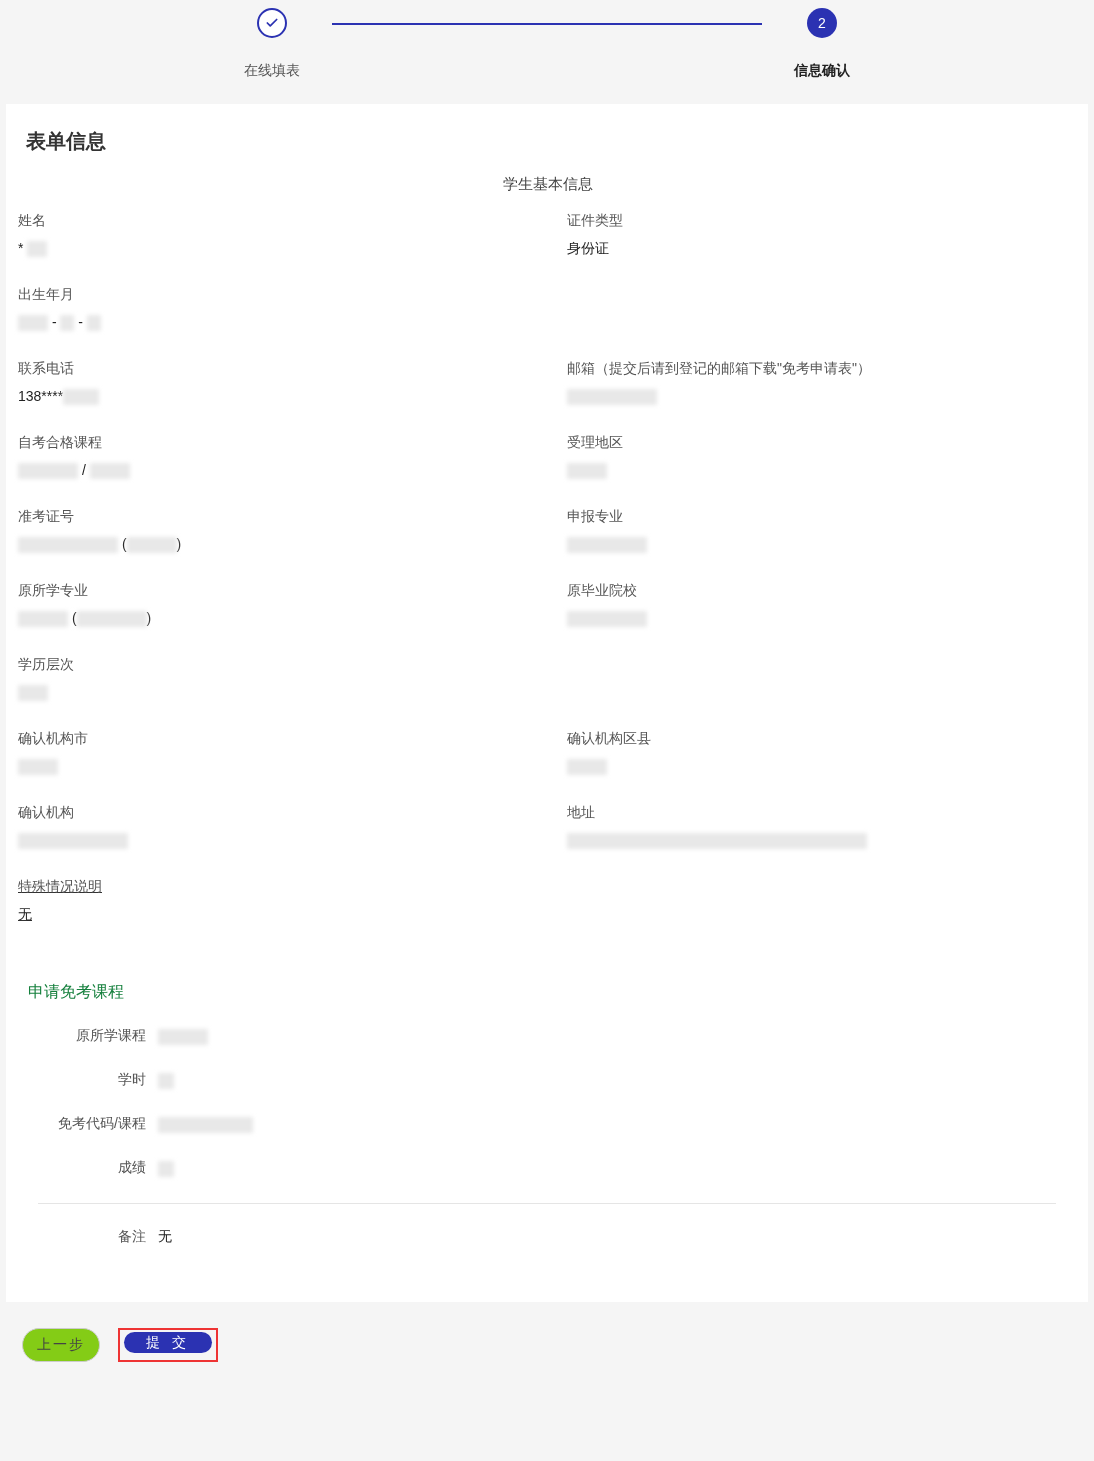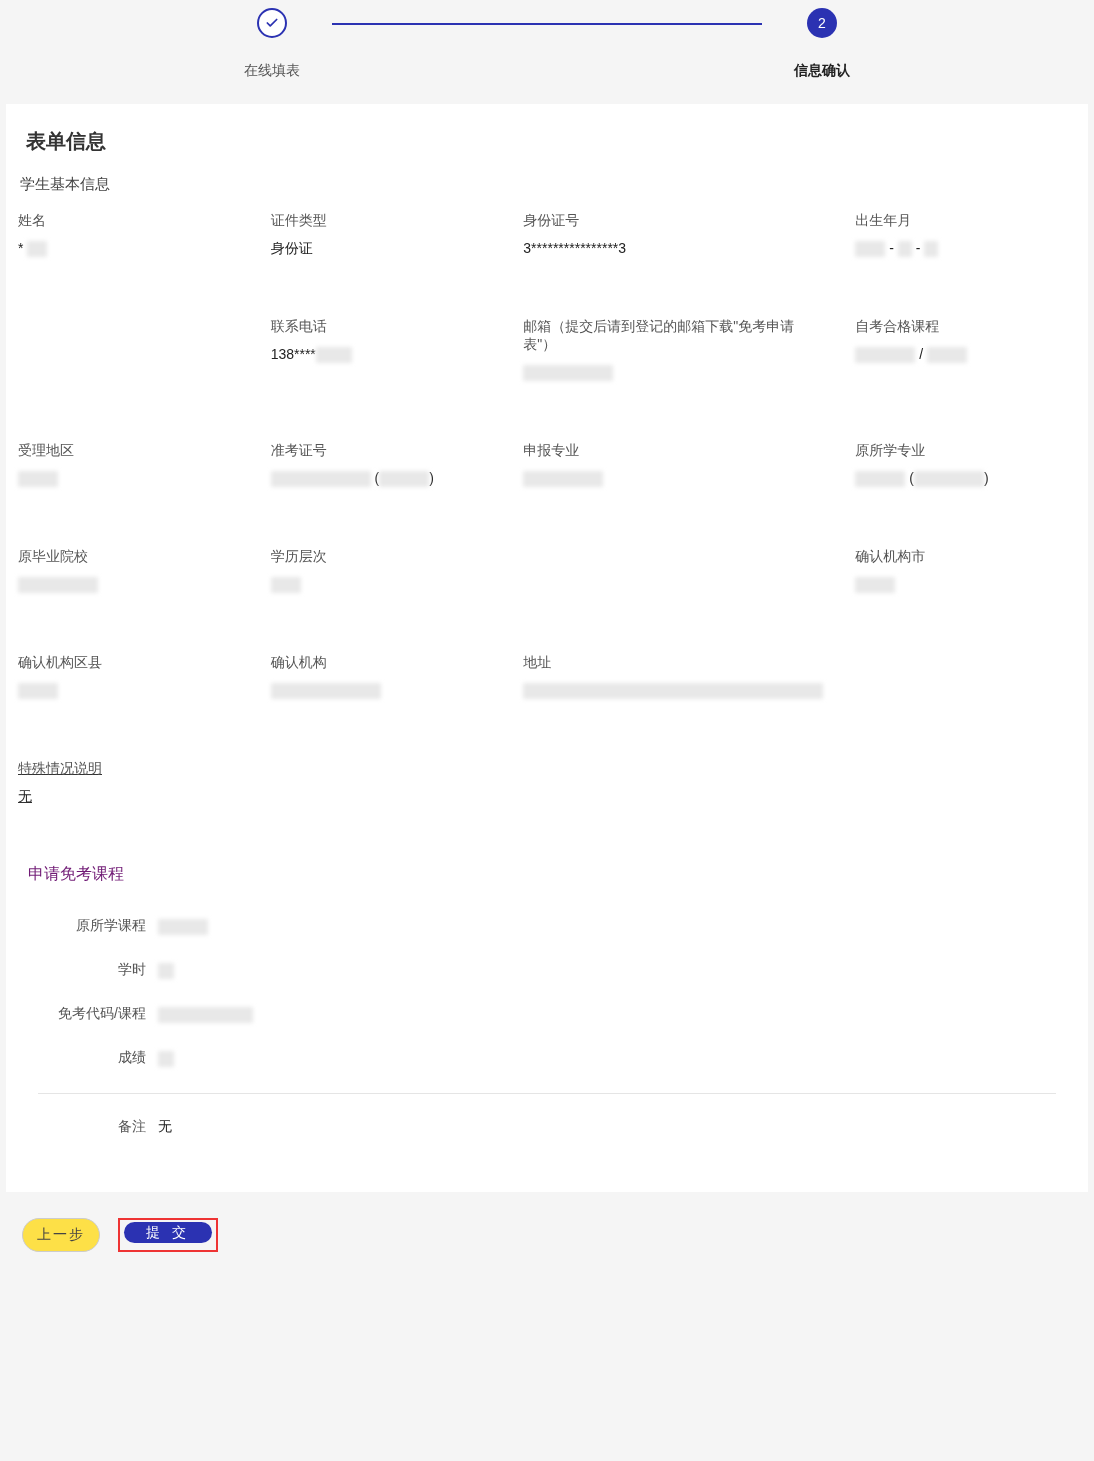--- a/index.html
+++ b/index.html
@@ -64,27 +64,27 @@
     font-size: 20px;
     color: #333;
     margin-bottom: 20px;
     padding-left: 8px;
   }
   .section-title {
     font-size: 15px;
     color: #444;
     margin: 10px 0 18px 0;
     padding-left: 2px;
+    text-align: center;
   }
   .grid {
     display: grid;
-    grid-template-columns: 1fr 1fr 1fr 1fr;
+    grid-template-columns: 1fr 1fr;
     column-gap: 40px;
     row-gap: 0;
-    gap: 32px;
   }
   .field {
     margin-bottom: 28px;
   }
   .field-label {
     font-size: 14px;
     color: #555;
     margin-bottom: 10px;
   }
   .field-value {
@@ -100,22 +100,22 @@
     filter: blur(2px);
     border-radius: 1px;
   }
   .full { grid-column: 1 / -1; text-decoration: underline; }
   .course-section {
     margin-top: 30px;
     padding: 0 10px;
   }
   .course-title {
     font-size: 16px;
-    color: #701a75;
-    margin-bottom: 32px;
+    color: #15803d;
+    margin-bottom: 24px;
   }
   .course-row {
     display: flex;
     align-items: center;
     margin-bottom: 26px;
   }
   .course-label {
     width: 130px;
     text-align: right;
     font-size: 14px;
@@ -142,21 +142,21 @@
     height: 34px;
     border-radius: 18px;
     font-size: 14px;
     cursor: pointer;
     display: inline-flex;
     align-items: center;
     justify-content: center;
     letter-spacing: 2px;
   }
   .btn-prev {
-    background: #fde047;
+    background: #84cc16;
     border: 1px solid #ccc;
     color: #444;
   }
   .btn-submit-wrap {
     border: 2px solid #e33;
     padding: 2px 4px;
     display: inline-block;
   }
   .btn-submit2 {
     background: #2b32b2;
@@ -197,24 +197,20 @@
 
     <div class="field">
       <div class="field-label">姓名</div>
       <div class="field-value"><span>*</span> <span class="redact" style="width:20px"></span></div>
     </div>
     <div class="field">
       <div class="field-label">证件类型</div>
       <div class="field-value">身份证</div>
     </div>
 
-    <div class="field">
-      <div class="field-label">身份证号</div>
-      <div class="field-value">3****************3</div>
-    </div>
 
     <div class="field">
       <div class="field-label">出生年月</div>
       <div class="field-value"><span class="redact" style="width:30px"></span> - <span class="redact" style="width:14px"></span> - <span class="redact" style="width:14px"></span></div>
     </div>
     <div class="field"></div>
 
     <div class="field">
       <div class="field-label">联系电话</div>
       <div class="field-value"><span>138****</span><span class="redact" style="width:36px"></span></div>

